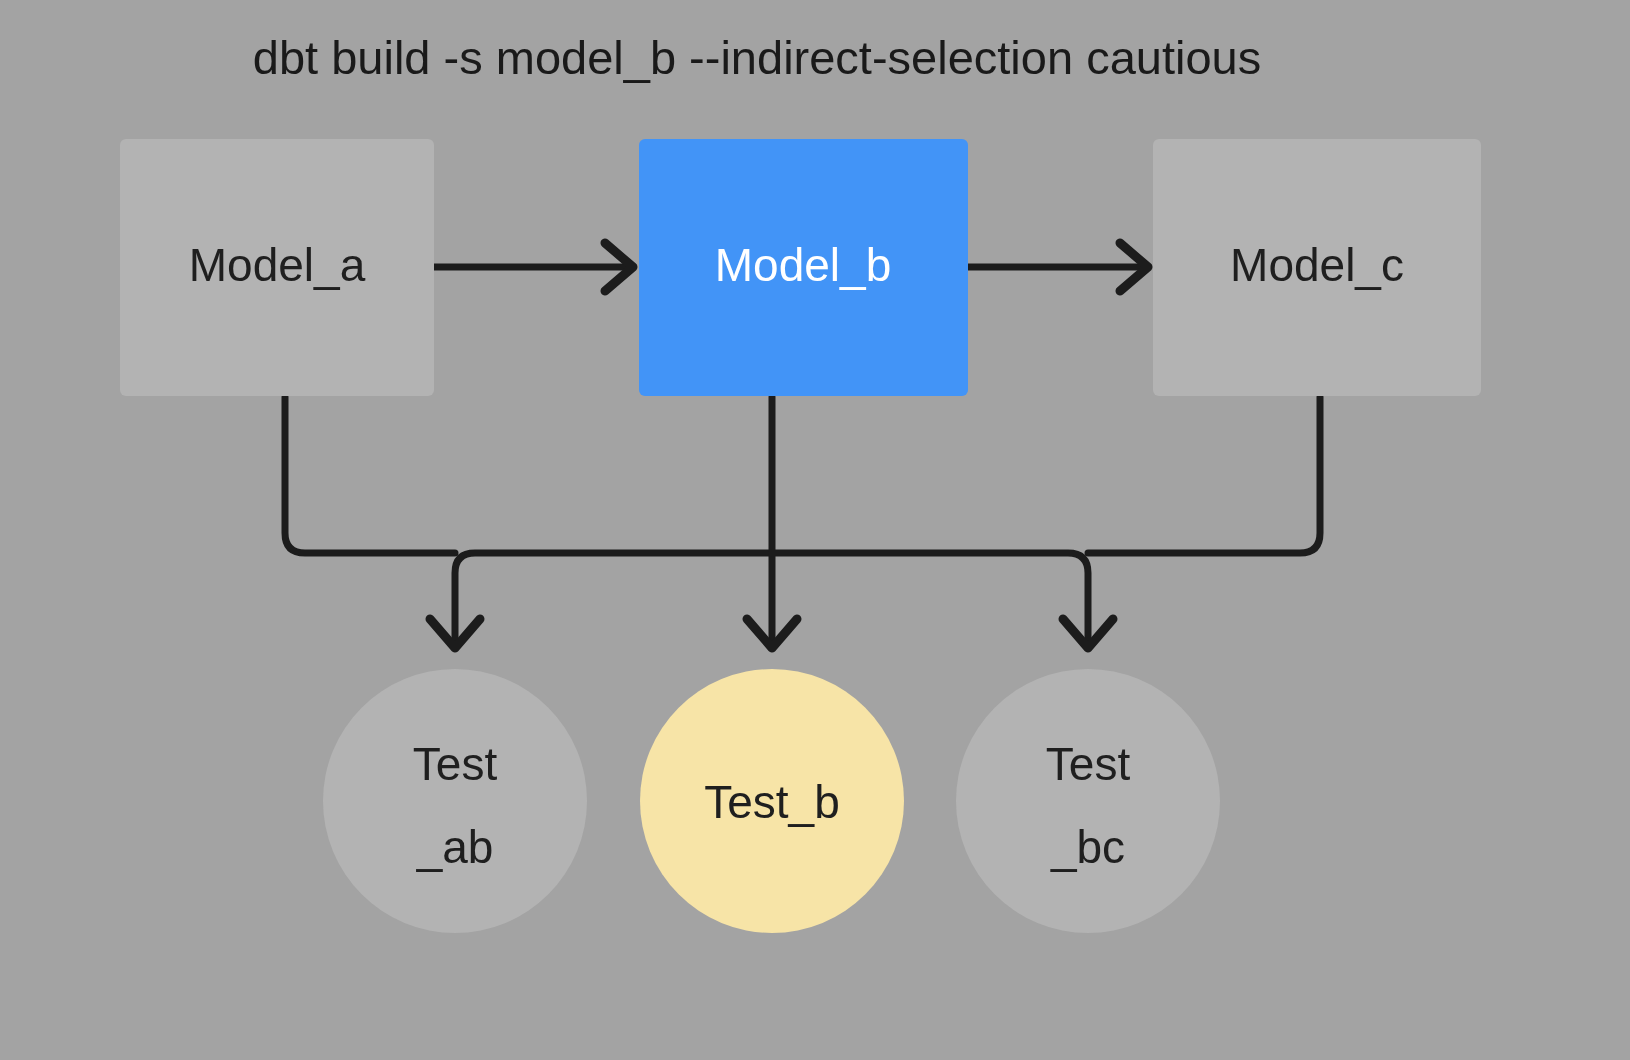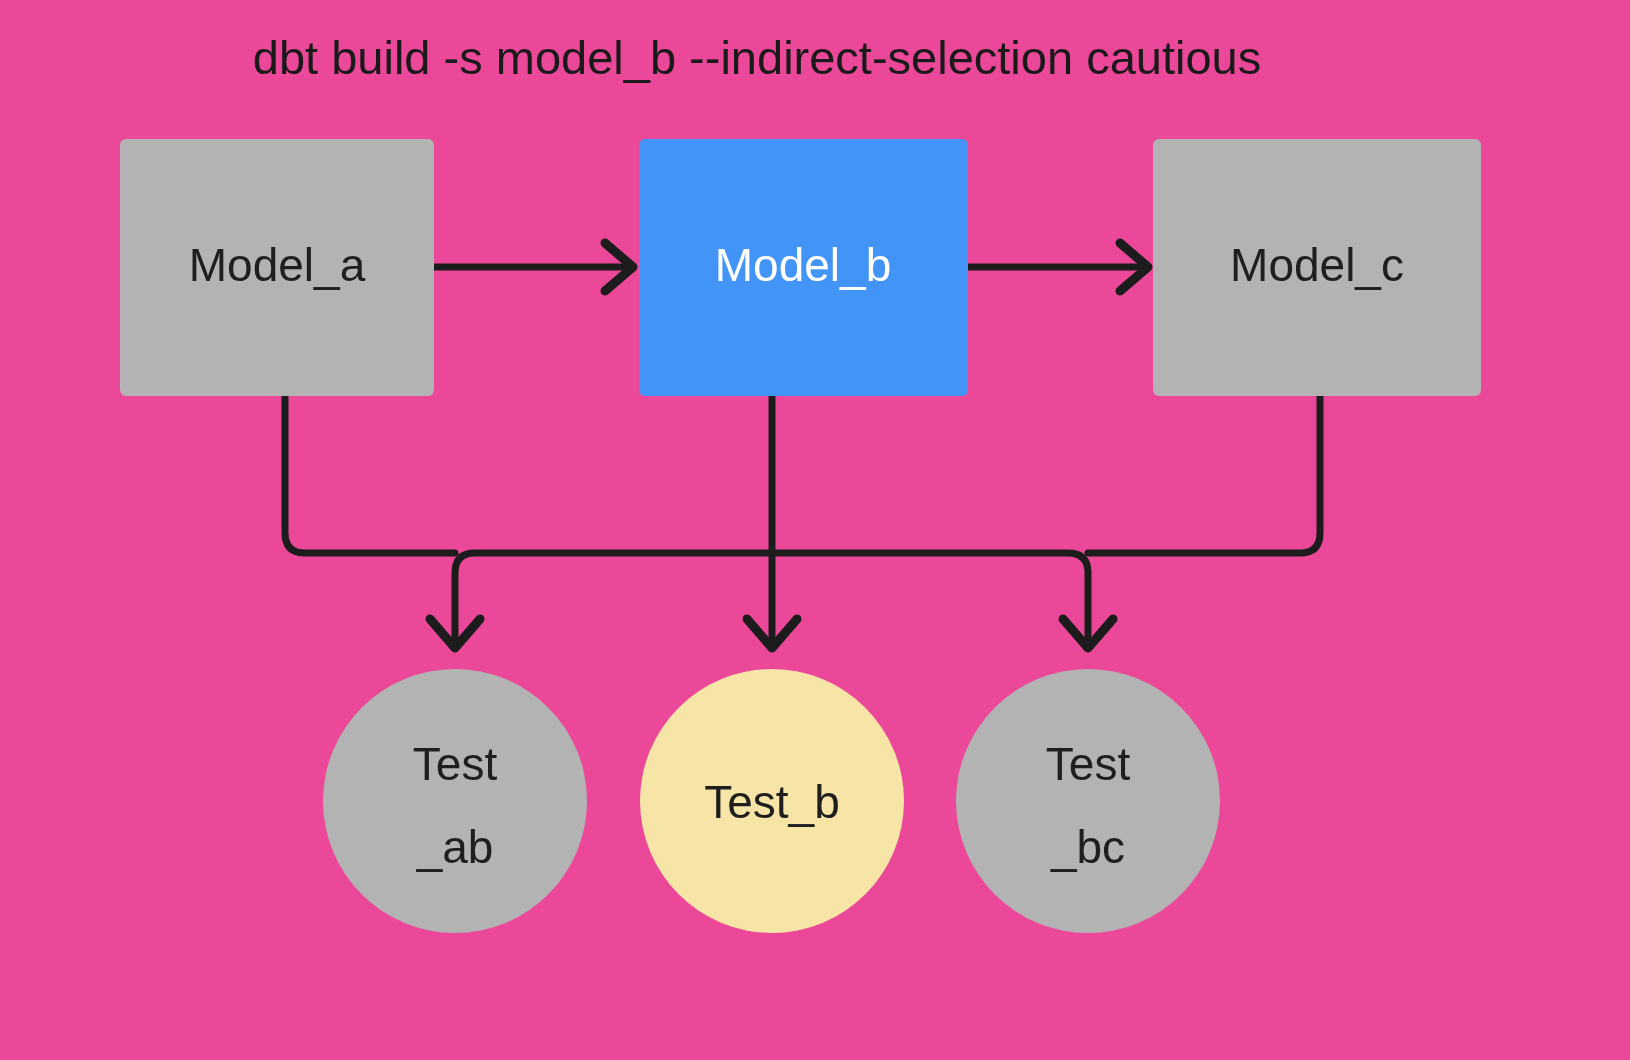--- a/index.html
+++ b/index.html
@@ -10,21 +10,21 @@
   body {
     width: 1630px;
     height: 1060px;
     overflow: hidden;
     font-family: "Liberation Sans", sans-serif;
   }
   #canvas {
     position: relative;
     width: 1630px;
     height: 1060px;
-    background: #ec4899;
+    background: #a3a3a3;
   }
   svg#diagram {
     position: absolute;
     left: 0;
     top: 0;
     width: 1630px;
     height: 1060px;
     display: block;
   }
   .node-label {

